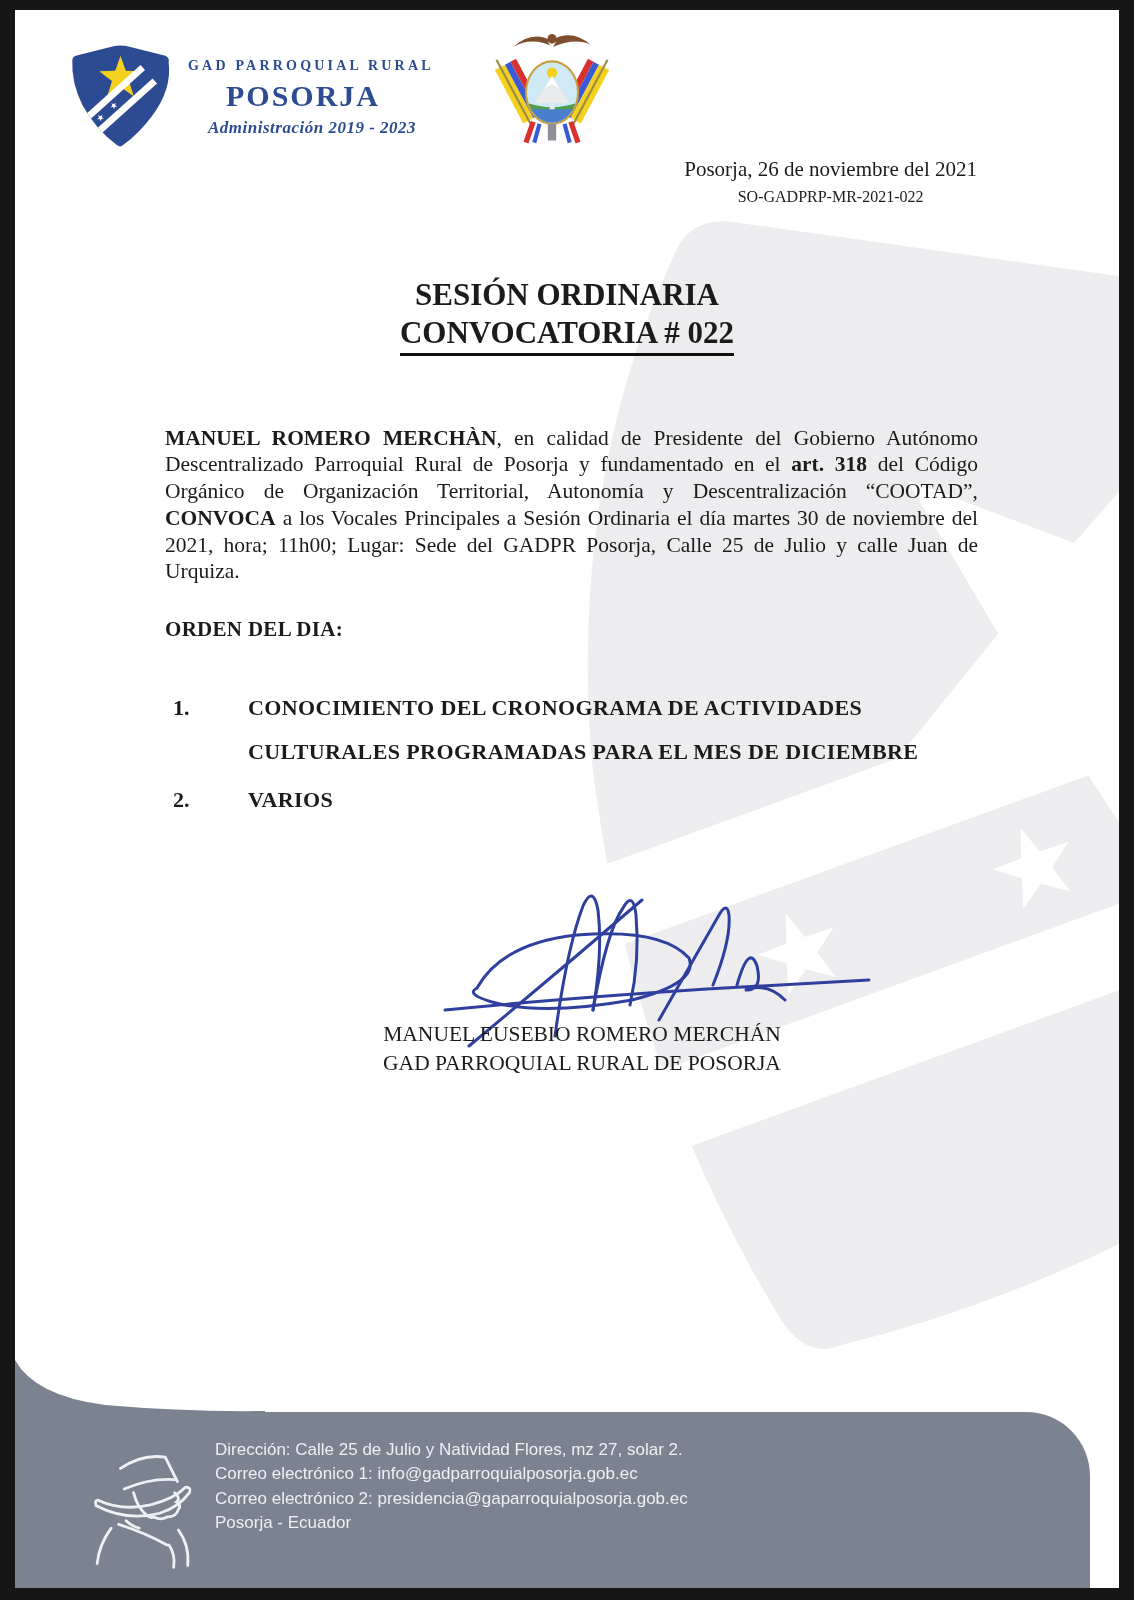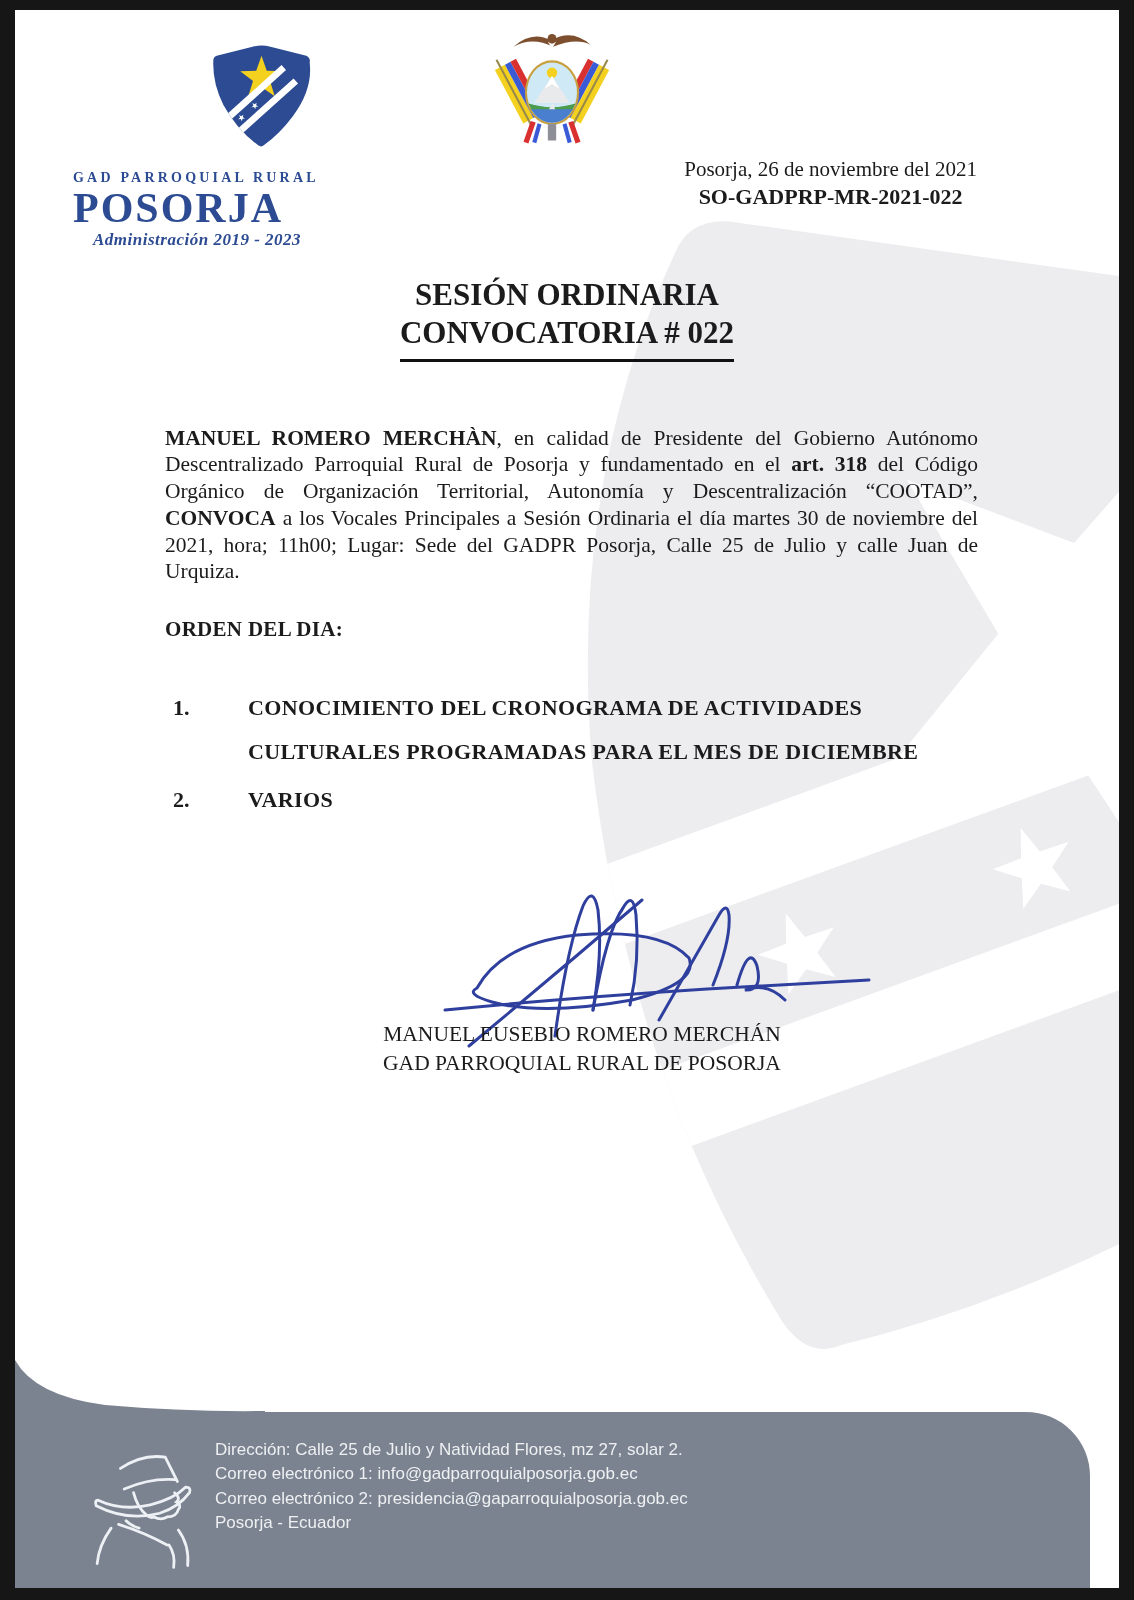--- a/index.html
+++ b/index.html
@@ -5,33 +5,33 @@
   html,body{margin:0;padding:0;background:#161616;width:1134px;height:1600px;position:relative;}
   .page{
     position:absolute;left:15px;top:10px;width:1104px;height:1578px;
     background:#ffffff;overflow:hidden;
     font-family:"Liberation Serif", serif;color:#1b1b1b;
   }
   
   .watermark{position:absolute;left:430px;top:200px;width:1250px;height:1250px;
     transform:rotate(22deg);transform-origin:50% 40%;pointer-events:none;}
   
-  .logo-wrap{position:absolute;left:48px;top:30px;display:flex;align-items:flex-end;flex-direction:column;}
+  .logo-wrap{position:absolute;left:48px;top:30px;display:flex;align-items:flex-start;}
   .logo-shield{width:115px;height:112px;}
   .logo-text{margin-left:10px;padding-top:18px;color:#2c4b92;}
   .logo-small{font-size:14px;font-weight:bold;letter-spacing:3.2px;}
-  .logo-big{font-size:42px;font-weight:bold;letter-spacing:2px;line-height:44px;}
+  .logo-big{font-size:30px;font-weight:bold;letter-spacing:2px;line-height:44px;margin-left:38px;}
   .logo-admin{font-size:17px;font-weight:bold;font-style:italic;letter-spacing:.5px;margin-left:20px;}
   .coat{position:absolute;left:462px;top:18px;width:150px;height:125px;}
   
   .dateblock{position:absolute;top:146px;right:142px;text-align:center;font-size:21px;line-height:27px;}
-  .refline{font-weight:bold;font-size:22px;}
+  .refline{font-weight:normal;font-size:16px;}
   
   .titleblock{position:absolute;left:0;right:0;top:266px;text-align:center;font-weight:bold;font-size:31px;line-height:38px;}
-  .title-underline{display:inline-block;border-bottom:3px solid #111;padding-bottom:7px;}
+  .title-underline{display:inline-block;border-bottom:3px solid #111;padding-bottom:1px;}
   
   .bodypara{position:absolute;left:150px;top:393px;width:813px;font-size:21.5px;line-height:26.8px;text-align:justify;}
   .b{font-weight:bold;}
   .agenda-head{position:absolute;left:150px;top:607px;font-size:21px;font-weight:bold;letter-spacing:.3px;}
   .agenda-list{position:absolute;left:158px;top:676px;width:820px;font-weight:bold;font-size:22px;}
   .agenda-item{display:flex;margin-bottom:4px;}
   .agenda-num{width:38px;flex:0 0 38px;line-height:44px;}
   .agenda-text{width:780px;line-height:44px;letter-spacing:.4px;margin-left:37px;}
   
   .sig{position:absolute;left:392px;top:878px;width:480px;height:165px;}

